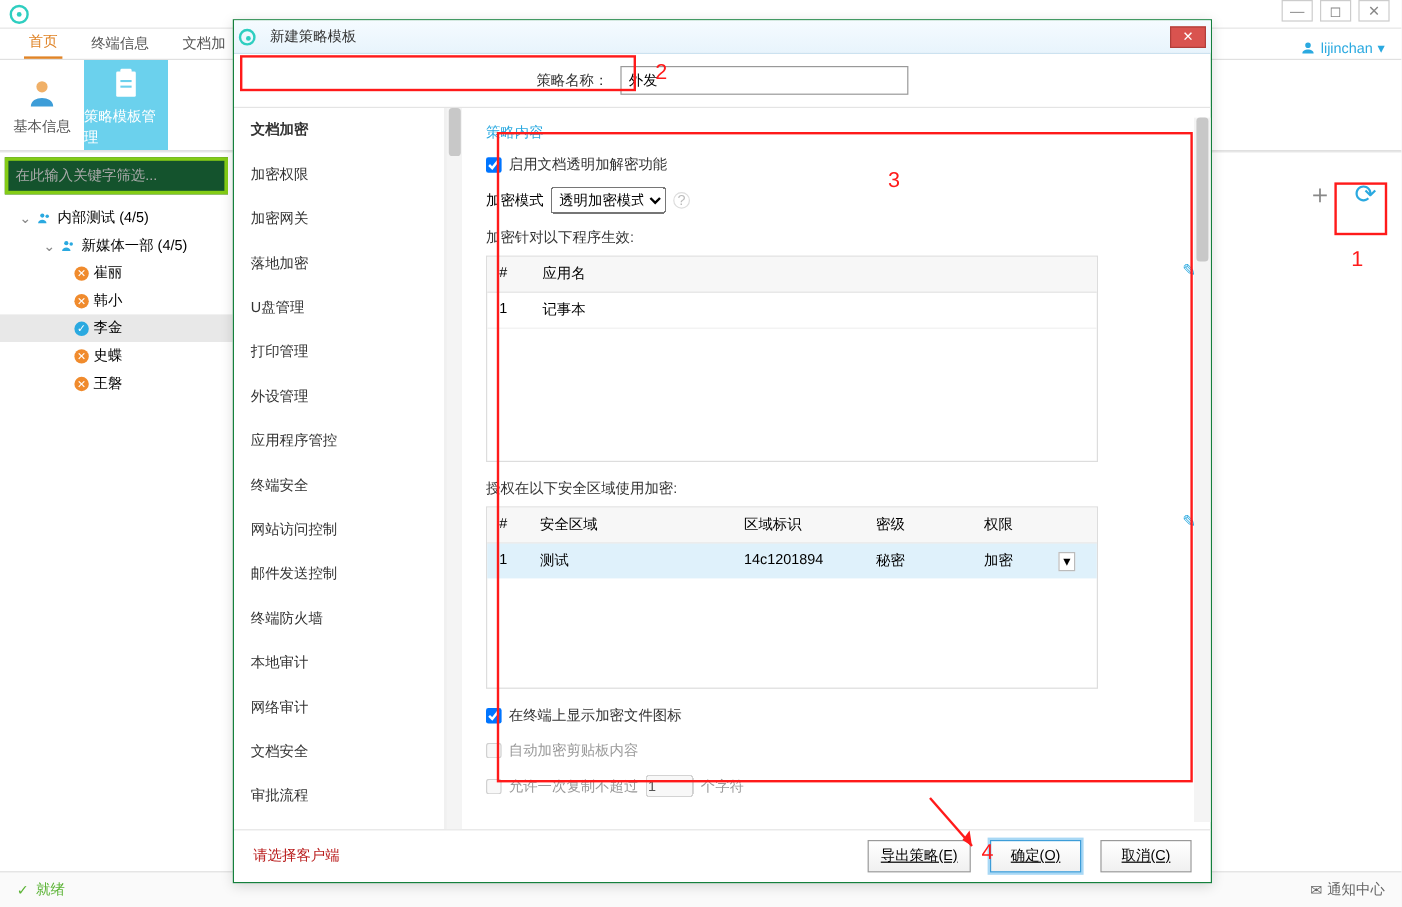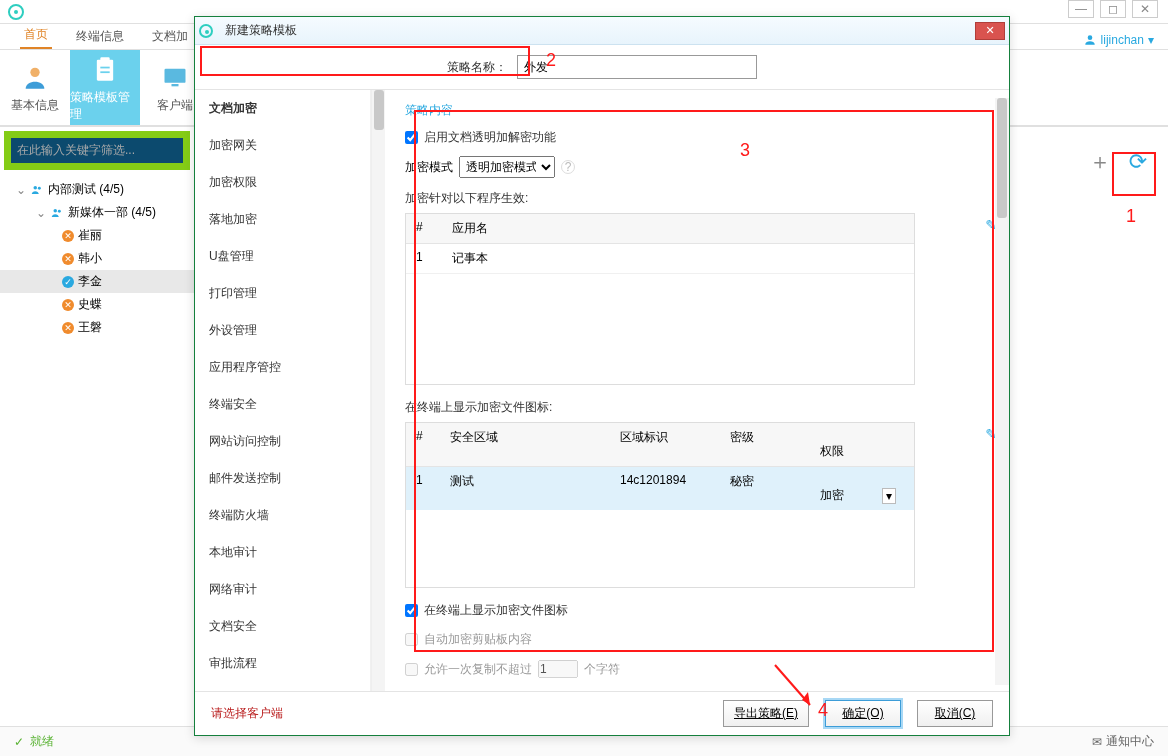--- a/index.html
+++ b/index.html
@@ -23,21 +23,21 @@
 
 
 .ribbon { height: 76px; background: #fff; border-bottom: 1px solid #e0e0e0; display: flex; }
 .ribbon-btn { width: 70px; display: flex; flex-direction: column; align-items: center; justify-content: center; gap: 4px; color: #555; }
 .ribbon-btn.active { background: #6bd1ed; color: #fff; }
 .ribbon-icon { width: 28px; height: 32px; display: flex; align-items: center; justify-content: center; }
 
 
 .main-split { position: absolute; top: 126px; left: 0; bottom: 30px; width: 100%; background: #fff; display: flex; border-top: 1px solid #e0e0e0; }
 .tree-panel { width: 195px; border-right: 1px solid #e0e0e0; }
-.filter-box { border: 7px solid #84cc16; margin: 4px; padding: 4px 6px; color: #aaa; background: #0c4a6e; }
+.filter-box { border: 3px solid #84cc16; margin: 4px; padding: 4px 6px; color: #aaa; background: #14532d; }
 .tree { padding: 4px 0; }
 .tree-row { display: flex; align-items: center; padding: 3px 0 3px 16px; gap: 4px; }
 .tree-row.lvl2 { padding-left: 36px; }
 .tree-row.lvl3 { padding-left: 62px; }
 .tree-row.selected { background: #e8e8e8; }
 .caret { width: 10px; color: #888; }
 .grp-icon { width: 14px; height: 14px; fill: #2aa9e0; }
 .status-x { width: 12px; height: 12px; border-radius: 50%; background: #f08b2d; color: #fff; font-size: 9px; display: flex; align-items: center; justify-content: center; }
 .status-ok { width: 12px; height: 12px; border-radius: 50%; background: #2aa9e0; color: #fff; font-size: 9px; display: flex; align-items: center; justify-content: center; }
 
@@ -88,21 +88,21 @@
 .mt-head div, .mt-row div { padding: 6px 10px; }
 .mt-head .c1, .mt-row .c1 { width: 36px; }
 .mt-head .c2, .mt-row .c2 { flex: 1; }
 .mt-body { height: 140px; overflow: auto; }
 .mt-row { display: flex; border-bottom: 1px solid #f0f0f0; }
 .edit-pen { color: #2aa9e0; margin-left: 6px; cursor: pointer; font-size: 14px; position:absolute; }
 
 .mini-table2 { border: 1px solid #ddd; width: 510px; background: #fff; }
 .mt2-head { display: flex; background: #f7f7f7; border-bottom: 1px solid #e4e4e4; }
 .mt2-head div, .mt2-row div { padding: 6px 10px; }
-.ca { width: 34px; } .cb { width: 170px; } .cc { width: 110px; } .cd { width: 90px; } .ce { width: 90px; margin-top: 14px; }
+.ca { width: 34px; } .cb { width: 170px; } .cc { width: 110px; } .cd { width: 90px; } .ce { width: 90px; }
 .mt2-body { height: 120px; }
 .mt2-row { display: flex; }
 .mt2-row.sel { background: #dff1fb; }
 .perm-cell { display:flex; align-items:center; justify-content:space-between; padding-right:4px !important; }
 .perm-cell .dd { border:1px solid #bbb; background:#fff; width:14px; text-align:center; }
 
 .copy-row { display: flex; align-items: center; gap: 6px; color: #999; padding: 6px 0; }
 .copy-row input[type=number] { width: 40px; }
 
 
@@ -158,29 +158,20 @@
   <div class="ribbon-btn active">
     <span class="ribbon-icon">
       <svg width="28" height="32" viewBox="0 0 24 24">
           <rect x="5" y="4" width="14" height="18" rx="1" fill="#fff"></rect>
           <rect x="8" y="2" width="8" height="4" rx="1" fill="#fff"></rect>
           <rect x="8" y="10" width="8" height="1.5" fill="#6bd1ed"></rect>
           <rect x="8" y="14" width="8" height="1.5" fill="#6bd1ed"></rect>
         </svg>
     </span>
     <span>策略模板管理</span>
-  </div>
-  <div class="ribbon-btn">
-    <span class="ribbon-icon">
-      <svg width="28" height="32" viewBox="0 0 24 24">
-          <rect x="3" y="5" width="18" height="12" rx="1" fill="#5ab9e0"></rect>
-          <rect x="9" y="18" width="6" height="2" fill="#5ab9e0"></rect>
-        </svg>
-    </span>
-    <span>客户端</span>
   </div>
 </div>
 
 <div class="main-split">
   <div class="tree-panel">
     <div class="filter-box">在此输入关键字筛选...</div>
     <div class="tree">
       <div class="tree-row">
         <span class="caret">⌄</span>
         <svg class="grp-icon" viewBox="0 0 24 24">
@@ -247,22 +238,22 @@
       <span class="dlg-title-text">新建策略模板</span>
       <span class="dlg-close">✕</span>
     </div>
     <div class="dlg-name-row">
       <label>策略名称：</label>
       <input type="text" value="外发" style="">
     </div>
     <div class="dlg-body">
       <div class="cat-list" id="cat-list">
           <div class="cat-item active">文档加密</div>
+          <div class="cat-item">加密权限</div>
           <div class="cat-item">加密网关</div>
-          <div class="cat-item">加密权限</div>
           <div class="cat-item">落地加密</div>
           <div class="cat-item">U盘管理</div>
           <div class="cat-item">打印管理</div>
           <div class="cat-item">外设管理</div>
           <div class="cat-item">应用程序管控</div>
           <div class="cat-item">终端安全</div>
           <div class="cat-item">网站访问控制</div>
           <div class="cat-item">邮件发送控制</div>
           <div class="cat-item">终端防火墙</div>
           <div class="cat-item">本地审计</div>
@@ -300,21 +291,21 @@
             <div class="mt-body" id="apps-body">
                 <div class="mt-row">
                   <div class="c1">1</div>
                   <div class="c2">记事本</div>
                 </div>
               </div>
           </div>
           <span class="edit-pen" style="top:4px;right:-2px">✎</span>
         </div>
 
-        <div class="subhead" style="margin-top:10px">在终端上显示加密文件图标:</div>
+        <div class="subhead" style="margin-top:10px">授权在以下安全区域使用加密:</div>
         <div style="position:relative">
           <div class="mini-table2">
             <div class="mt2-head">
               <div class="ca">#</div>
               <div class="cb">安全区域</div>
               <div class="cc">区域标识</div>
               <div class="cd">密级</div>
               <div class="ce">权限</div>
             </div>
             <div class="mt2-body" id="zones-body">

